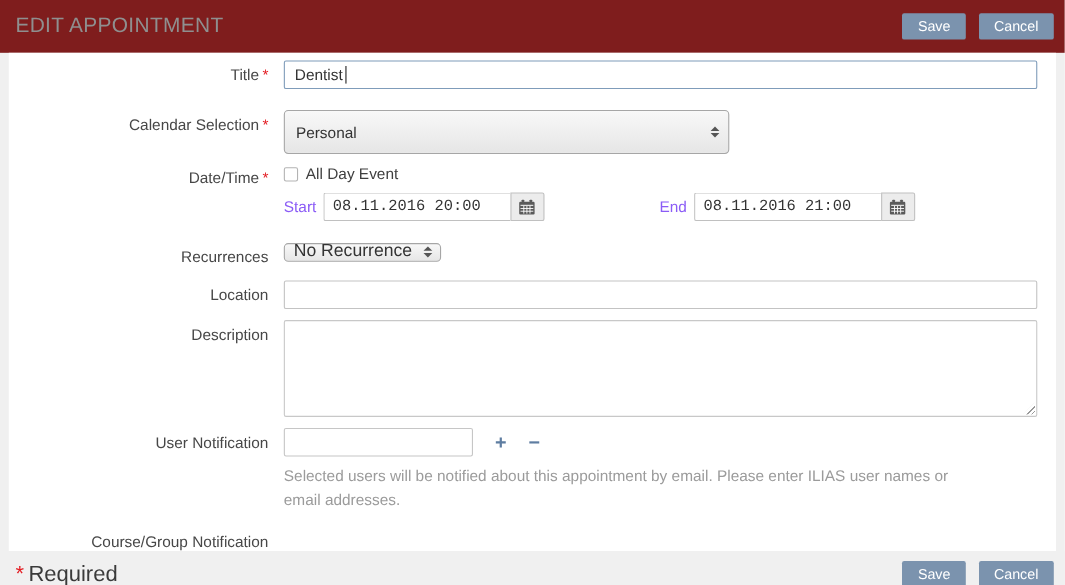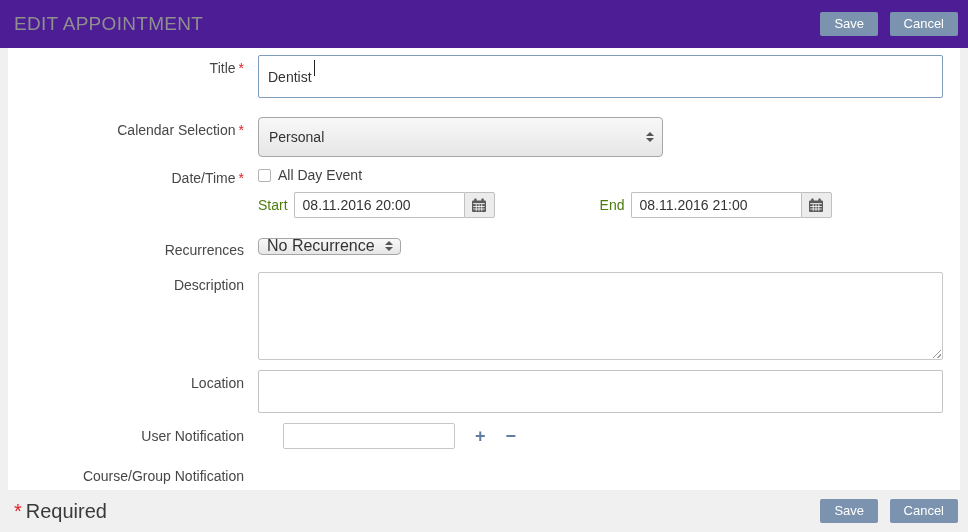--- a/index.html
+++ b/index.html
@@ -8,21 +8,21 @@
     width:968px; height:532px;
     background:#f0f0f0;
     font-family:"Liberation Sans", sans-serif;
     color:#474747;
     overflow:hidden;
   }
   .page { width:968px; height:532px; display:flex; flex-direction:column; }
 
   
   .header {
-    height:48px; background:#4c1d95; flex:0 0 48px;
+    height:48px; background:#7f1d1d; flex:0 0 48px;
     display:flex; align-items:center; justify-content:space-between;
     padding:0 10px 0 14px;
   }
   .page-title { font-size:19px; color:#8f8f8f; font-weight:400; letter-spacing:.3px; margin:0; }
   .btn {
     background:#7b93ae; color:#fff; border:none; border-radius:2px;
     font-family:inherit; font-size:13px; padding:5px 14px; cursor:pointer; line-height:14px;
   }
   .btn + .btn { margin-left:7px; }
 
@@ -33,21 +33,21 @@
   }
   .row { display:flex; }
   .label-col {
     width:250px; flex:0 0 250px; text-align:right; padding-right:14px;
     font-size:14px; color:#474747; padding-top:4px; line-height:18px;
   }
   .control-col { flex:1 1 auto; min-width:0; }
   .req { color:#e31e24; margin-left:3px; }
 
   input.text, .fake-input {
-    height:43px; width:100%; border:1px solid #c6c6c6; border-radius:2px;
+    height:26px; width:100%; border:1px solid #c6c6c6; border-radius:2px;
     font-family:inherit; font-size:14px; color:#333; padding:0 9px; background:#fff;
   }
   .title-wrap { position:relative; }
   .title-wrap input { border-color:#7f9cba; }
   .caret { position:absolute; left:56px; top:5px; width:1px; height:16px; background:#222; }
 
   
   .select {
     display:inline-flex; align-items:center; justify-content:space-between;
     height:40px; border:1px solid #a6a6a6; border-radius:4px;
@@ -63,22 +63,22 @@
   
   .checkbox {
     display:inline-block; width:13px; height:13px; background:#fff;
     border:1px solid #b3b3b3; border-radius:2px; vertical-align:middle;
   }
   .check-line { display:flex; align-items:center; font-size:14px; color:#3f3f3f; }
   .check-line .checkbox { margin-right:7px; }
 
   
   .date-line { display:flex; align-items:center; margin-top:9px; }
-  .inline-label { font-size:14px; color:#4d7c0f; margin-right:6px; }
-  .dategroup { display:flex; align-items:stretch; }
+  .inline-label { font-size:14px; color:#8b5cf6; margin-right:6px; }
+  .dategroup { display:flex; align-items:stretch;font-family:Liberation Mono, monospace; }
   .dategroup input {
     width:170px; height:26px; border:1px solid #c0c0c0; border-right:none;
     border-radius:2px 0 0 2px; font-family:inherit; font-size:14px; color:#333; padding:0 8px;
   }
   .cal-btn {
     width:31px; height:26px; background:#ececec; border:1px solid #c0c0c0;
     border-radius:0 2px 2px 0; display:flex; align-items:center; justify-content:center;
     cursor:pointer; padding:0;
   }
   .end-group { margin-left:105px; }
@@ -109,21 +109,21 @@
   .footer {
     flex:0 0 42px; background:#f0f0f0;
     display:flex; align-items:center; justify-content:space-between;
     padding:0 10px 0 14px;
   }
   .required-note { font-size:20px; color:#3a3a3a; }
   .required-note .req { margin:0 4px 0 0; }
 
   
   .mb9 { margin-bottom:19px; }  .mb10 { margin-bottom:10px; }
-  .mb13 { margin-bottom:13px; } .mb18 { margin-bottom:18px;gap:25px; }
+  .mb13 { margin-bottom:13px; } .mb18 { margin-bottom:18px; }
 
   .cal-icon { display:block; }
 </style>
 </head>
 <body>
 
 <div class="page">
 
   <div class="header">
     <h1 class="page-title">EDIT APPOINTMENT</h1>
@@ -225,44 +225,45 @@
           <span>No Recurrence</span>
           <span class="updown">
               <span class="tri-up"></span>
               <span class="tri-down"></span>
             </span>
         </div>
       </div>
     </div>
 
     <div class="row mb10">
+      <div class="label-col">Location</div>
+      <div class="control-col">
+        <input class="text" style="border-color: rgb(195, 195, 195);" type="text" value="">
+      </div>
+    </div>
+
+    <div class="row mb10">
       <div class="label-col">Description</div>
       <div class="control-col">
         <div class="ta-wrap">
           <textarea style=""></textarea>
           <div class="grip"></div>
         </div>
-      </div>
-    </div>
-
-    <div class="row mb10">
-      <div class="label-col">Location</div>
-      <div class="control-col">
-        <input class="text" style="border-color: rgb(195, 195, 195);" type="text" value="">
       </div>
     </div>
 
     <div class="row mb18">
       <div class="label-col">User Notification</div>
       <div class="control-col">
         <div class="notif-line">
           <input type="text" value="" style="">
           <button class="pm-btn">+</button>
           <button class="pm-btn">−</button>
         </div>
+        <div class="help">Selected users will be notified about this appointment by email. Please enter ILIAS user names or email addresses.</div>
       </div>
     </div>
 
     <div class="row">
       <div class="label-col" style="padding-top:0;">Course/Group Notification</div>
     </div>
 
   </div>
 
   <div class="footer">

